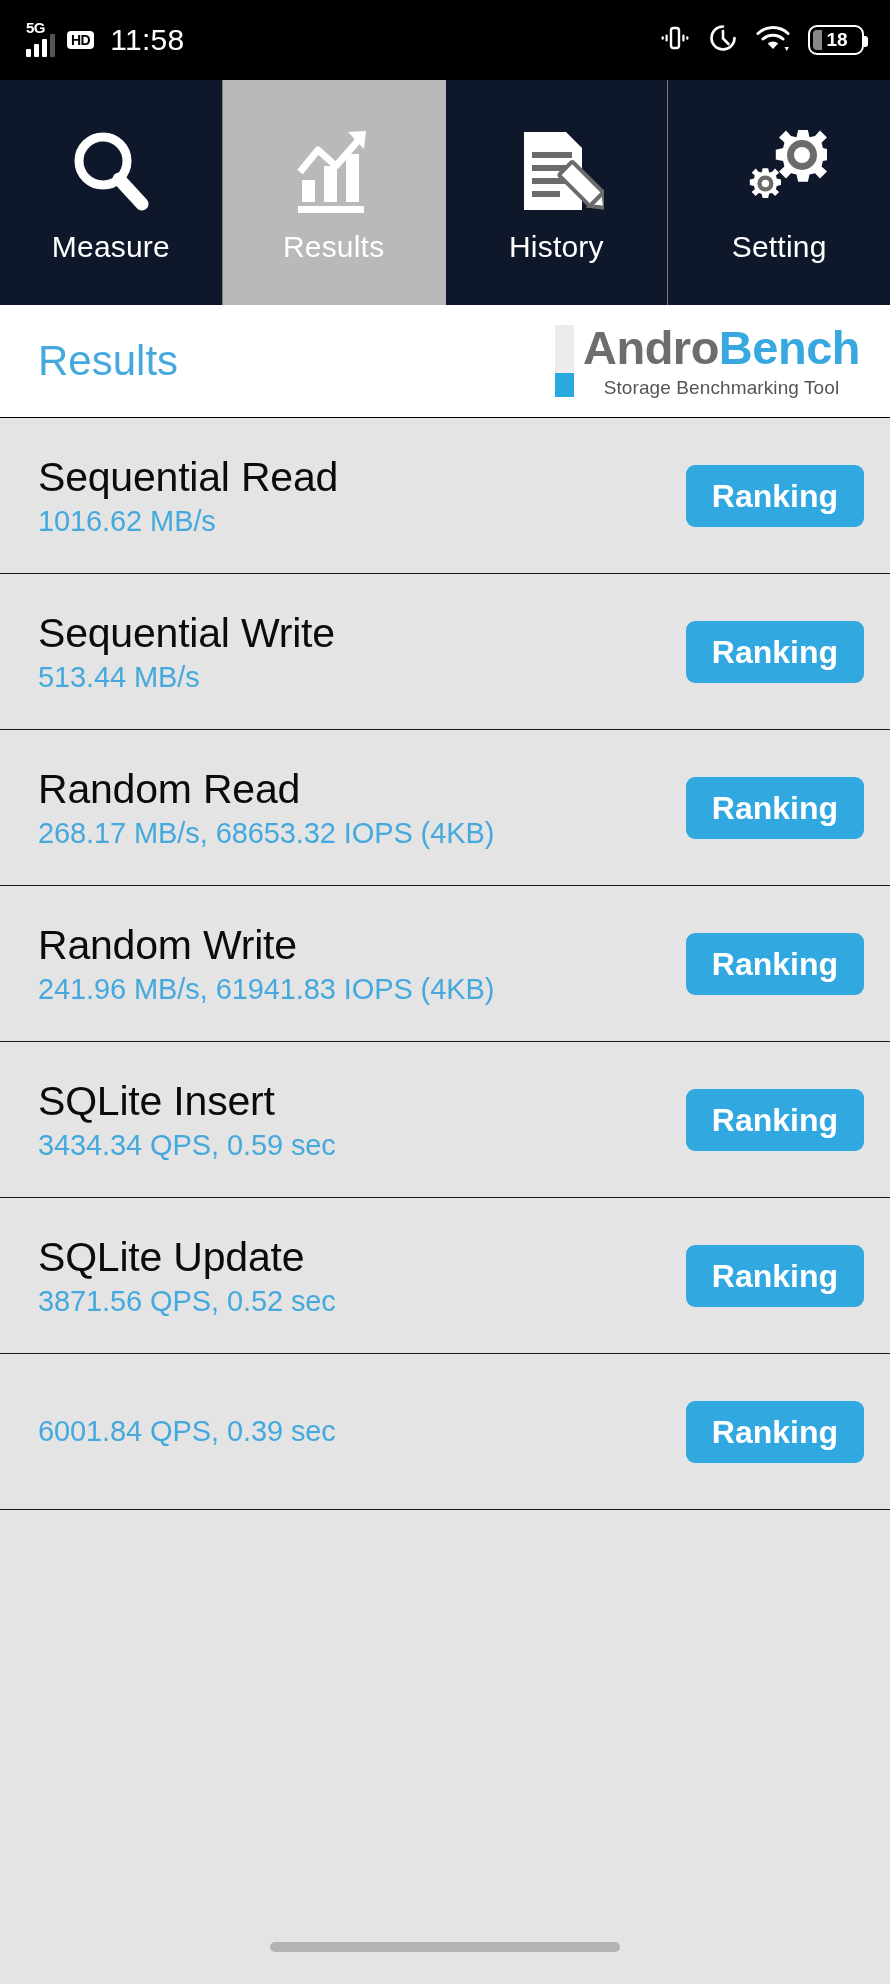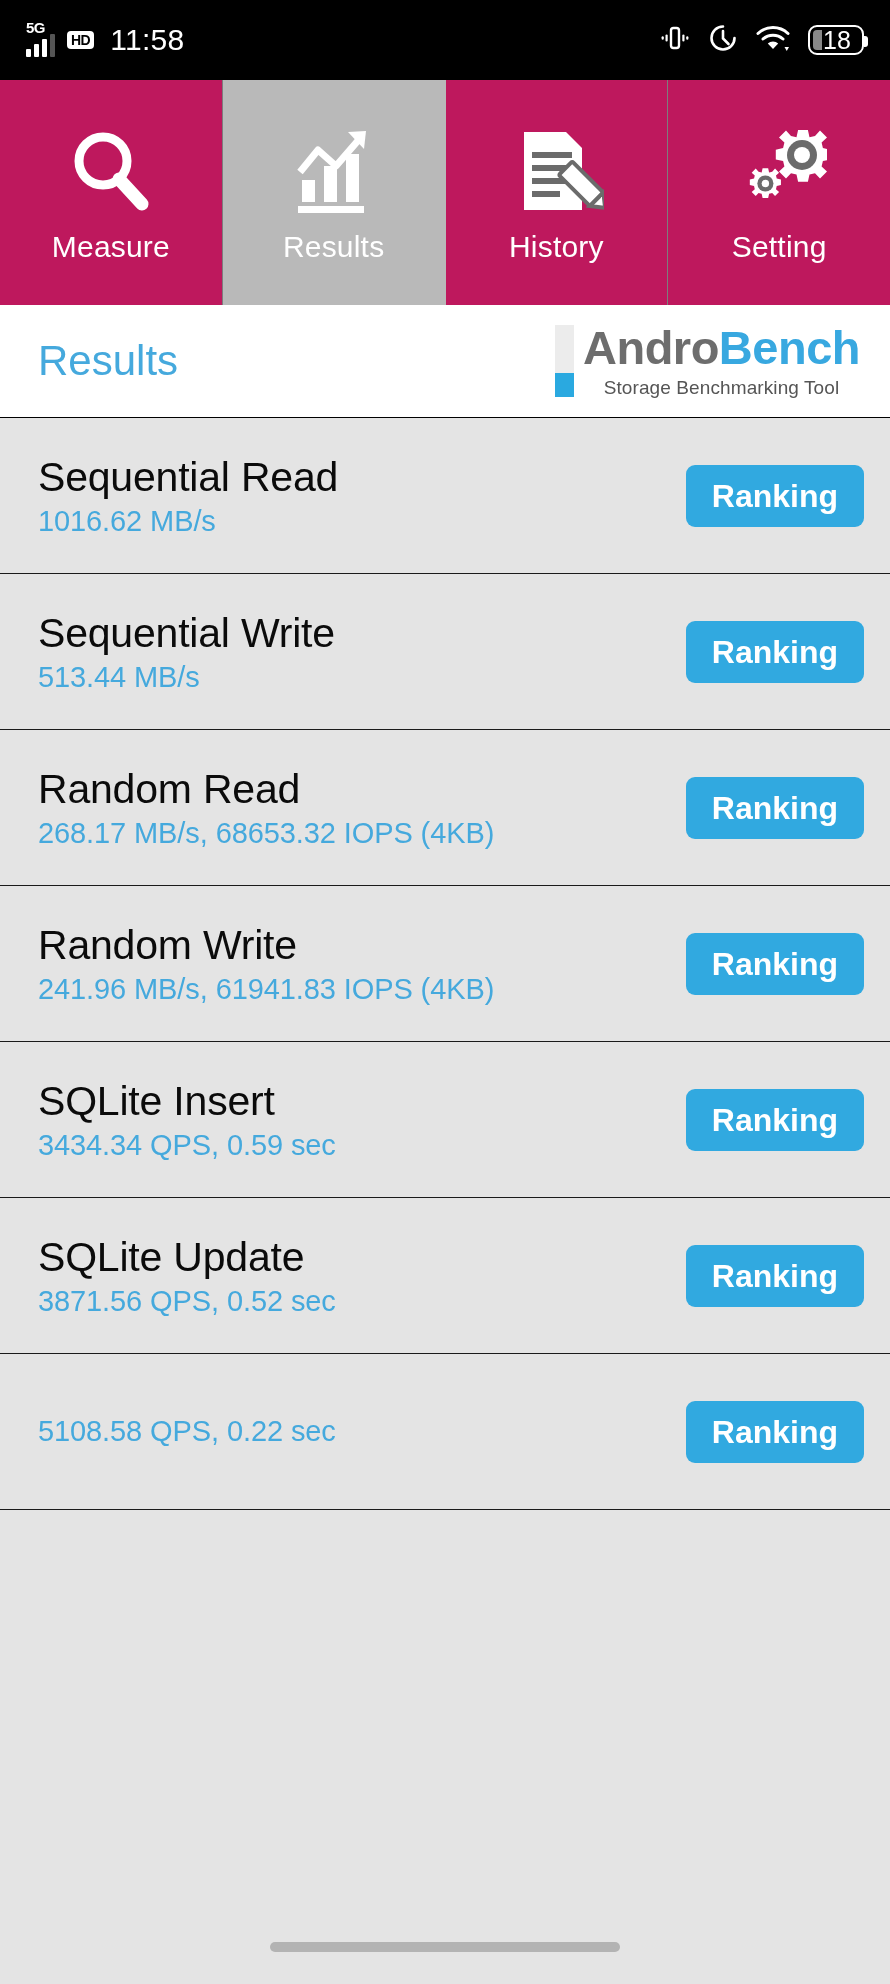--- a/index.html
+++ b/index.html
@@ -50,28 +50,28 @@
     position:relative; padding-left:2px;
   }
   .batt::after{
     content:""; position:absolute; right:-6px; top:9px;
     width:4px; height:11px; background:#fff; border-radius:0 3px 3px 0;
   }
   .batt-fill{
     position:absolute; left:3px; top:3px; bottom:3px;
     width:9px; background:#888; border-radius:4px 0 0 4px;
   }
-  .batt-txt{ font-size:25px; font-weight:400; color:#fff; position:relative; z-index:2; }
+  .batt-txt{ font-size:19px; font-weight:700; color:#fff; position:relative; z-index:2; }
 
   
   .tabbar{ display:flex; width:890px; height:225px; background:#6b6b6b; }
   .tab{
     flex:1; display:flex; flex-direction:column;
     align-items:center; justify-content:center;
-    background:#be185d;
+    background:#0f172a;
     border-right:1px solid #7d7d7d;
     position:relative;
   }
   .tab:last-child{ border-right:none; }
   .tab.active{ background:#b9b9b9; border-right-color:#b9b9b9; }
   .tab-icon{ height:100px; display:flex; align-items:center; justify-content:center; }
   .tab-label{
     color:#fff; font-size:30px; margin-top:8px; letter-spacing:.2px;
   }
 
@@ -302,21 +302,21 @@
     <div class="result-row">
       <span class="row-texts">
         <span class="row-title">SQLite Update</span>
         <span class="row-value">3871.56 QPS, 0.52 sec</span>
       </span>
       <button class="rank-btn">Ranking</button>
     </div>
 
     <div class="result-row">
       <span class="row-texts">
-        <span class="row-value">5108.58 QPS, 0.22 sec</span>
+        <span class="row-value">6001.84 QPS, 0.39 sec</span>
       </span>
       <button class="rank-btn">Ranking</button>
     </div>
   </div>
 
   <div class="filler"></div>
 
   <div class="navbar">
     <span class="home-pill"></span>
   </div>

